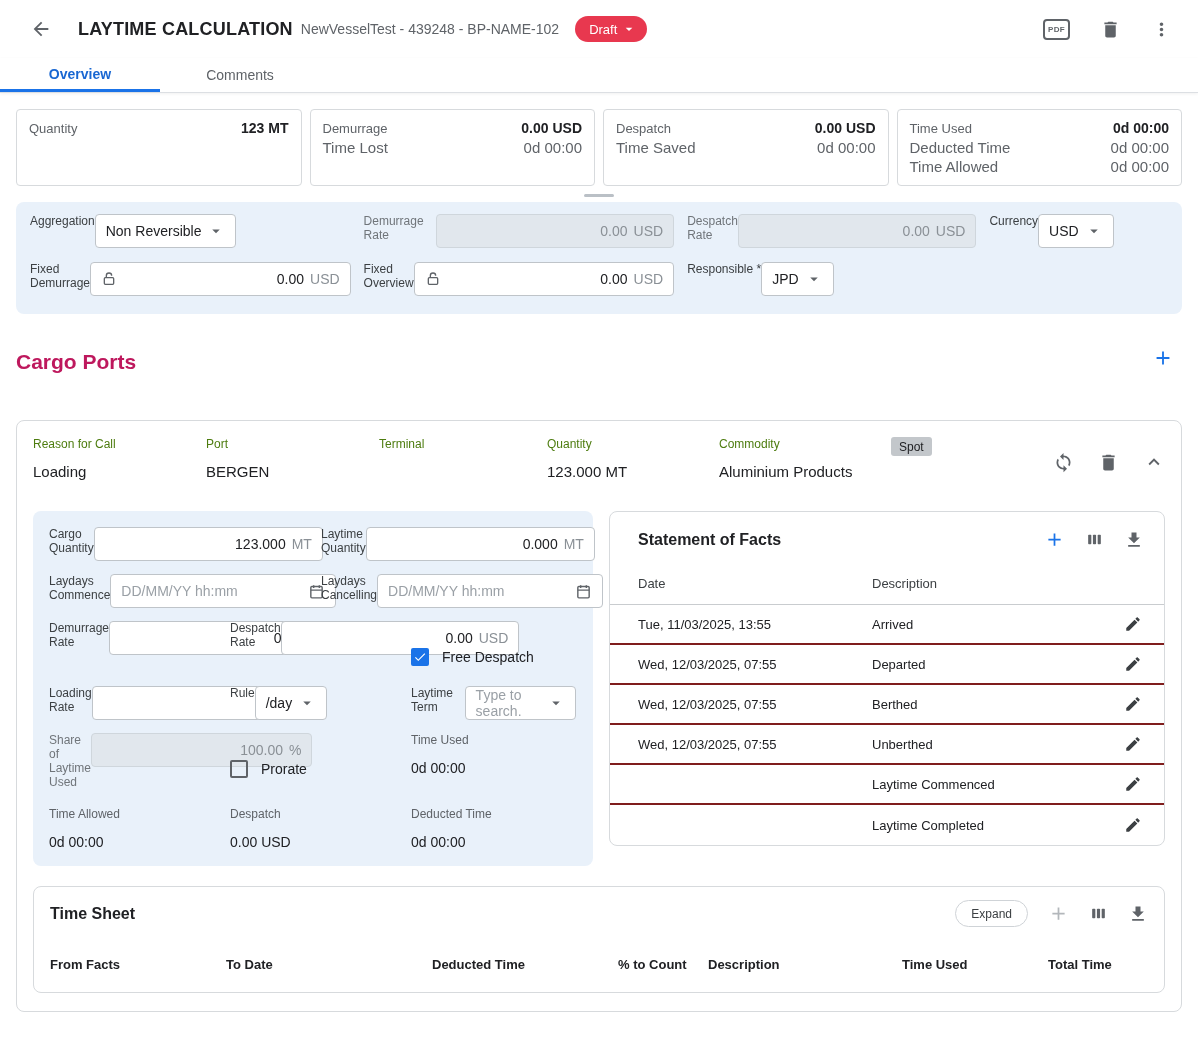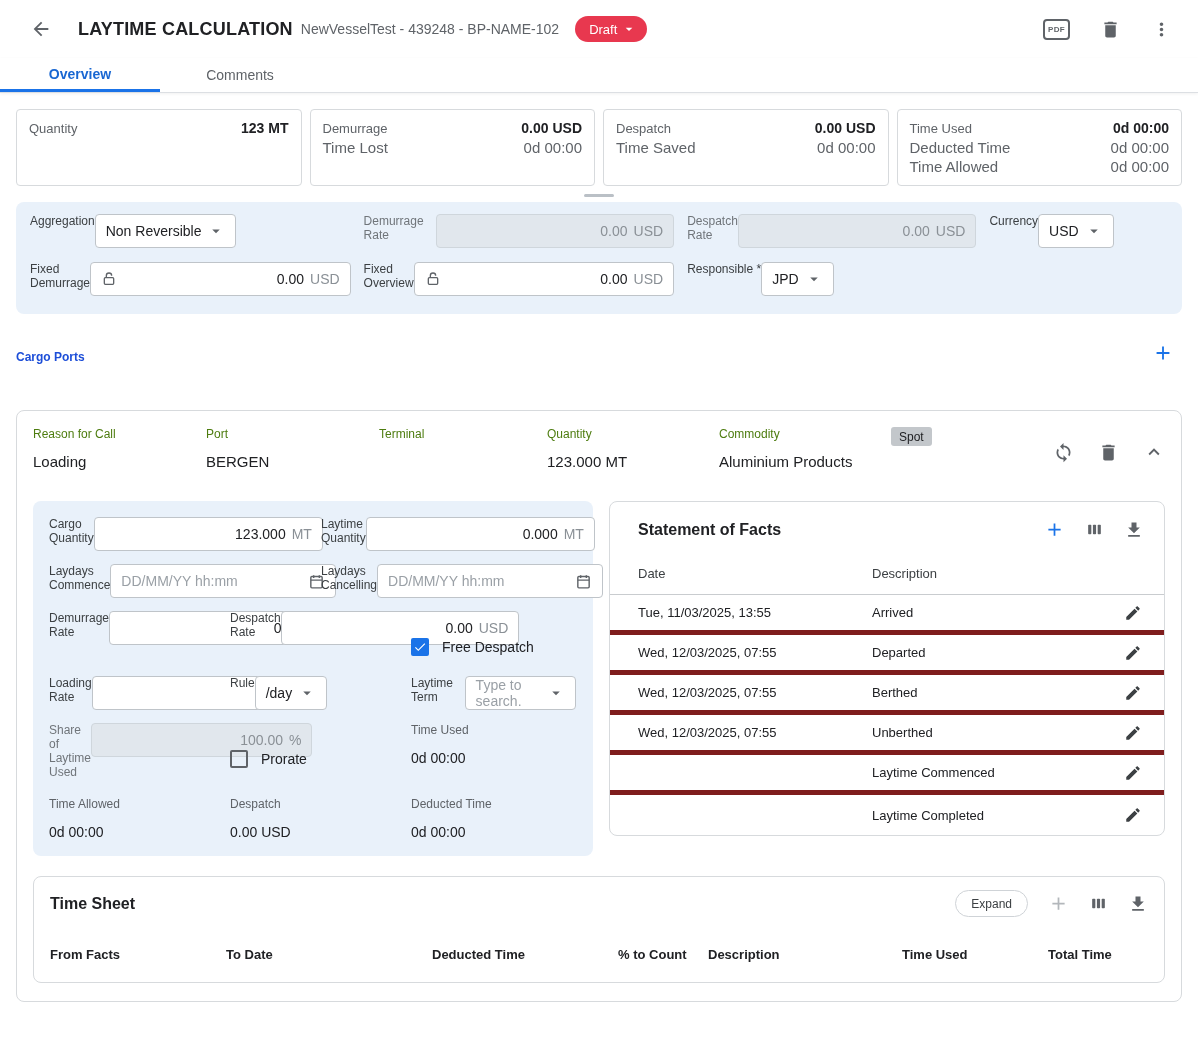--- a/index.html
+++ b/index.html
@@ -48,21 +48,21 @@
   .input-box.disabled input, .input-box.disabled .unit { color:#8a9096; }
   .select-box { cursor:pointer; }
   .select-box .sel-value { flex:1; text-align:left; }
   .placeholder-text { color:#9aa0a6; }
   .caret { color:#5f6368; flex:none; }
   .lock-ic { color:#5f6368; flex:none; }
   .date-box input { text-align:left; }
 
   
   .section-header { display:flex; align-items:center; justify-content:space-between; margin:28px 24px 0 16px; padding-bottom:46px; }
-  .section-title { font-size:12px; font-weight:700; color:#1d4ed8;margin-top:8px; }
+  .section-title { font-size:21px; font-weight:700; color:#be185d;margin-top:8px; }
   .add-blue { color:#1a73e8; }
 
   
   .port-card { margin:0 16px 12px; border:1px solid #d7dadd; border-radius:8px; padding:16px 16px 18px; }
   .port-header { display:flex; align-items:flex-start; }
   .ph-col { display:flex; flex-direction:column; }
   .ph-col .lbl { font-size:12px; color:#4d7c0f; margin-bottom:12px; line-height:14px; }
   .ph-col .val { font-size:15px; color:#202124; line-height:18px; }
   .w-reason{width:173px} .w-port{width:173px} .w-terminal{width:168px} .w-qty{width:172px} .w-comm{width:172px}
   .badge { background:#c3c7cb; color:#202124; font-size:12px; border-radius:3px; padding:0 8px; height:19px; display:flex; align-items:center; flex:none; }
@@ -84,21 +84,21 @@
   .ro .lbl { font-size:12px; color:#5f6368; margin-bottom:13px; line-height:14px; }
   .ro .val { font-size:14px; color:#202124; }
 
   
   .sof-card { flex:1; border:1px solid #d7dadd; border-radius:8px; overflow:hidden; }
   .sof-header { display:flex; align-items:center; padding:17px 20px 12px 28px; }
   .sof-title { font-size:16px; font-weight:700; }
   .sof-actions { margin-left:auto; display:flex; align-items:center; gap:20px; }
   .sof-cols { display:flex; padding:12px 20px 13px 28px; font-size:13px; color:#3c4043; border-bottom:1px solid #c9cccf; margin-top:2px; }
   .sof-date-col { width:234px; flex:none; }
-  .sof-row { display:flex; align-items:center; height:40px; padding:0 22px 0 28px; border-bottom:5px solid #7f1d1d; font-size:13px; color:#202124; }
+  .sof-row { display:flex; align-items:center; height:40px; padding:0 22px 0 28px; border-bottom:2px solid #7f1d1d; font-size:13px; color:#202124; }
   .sof-row:last-child { border-bottom:none; }
   .sof-edit { margin-left:auto; color:#3c4043; }
 
   
   .timesheet-card { margin-top:20px; border:1px solid #d7dadd; border-radius:8px; padding:13px 16px 20px; }
   .ts-header { display:flex; align-items:center; }
   .ts-title { font-size:16px; font-weight:700; }
   .ts-actions { margin-left:auto; display:flex; align-items:center; gap:20px; }
   .expand-btn { height:27px; padding:0 15px; border:1px solid #cfd3d7; border-radius:14px; background:#fff; font-size:12px; color:#3c4043; cursor:pointer; }
   .icon-disabled { color:#b3b7bb; }

